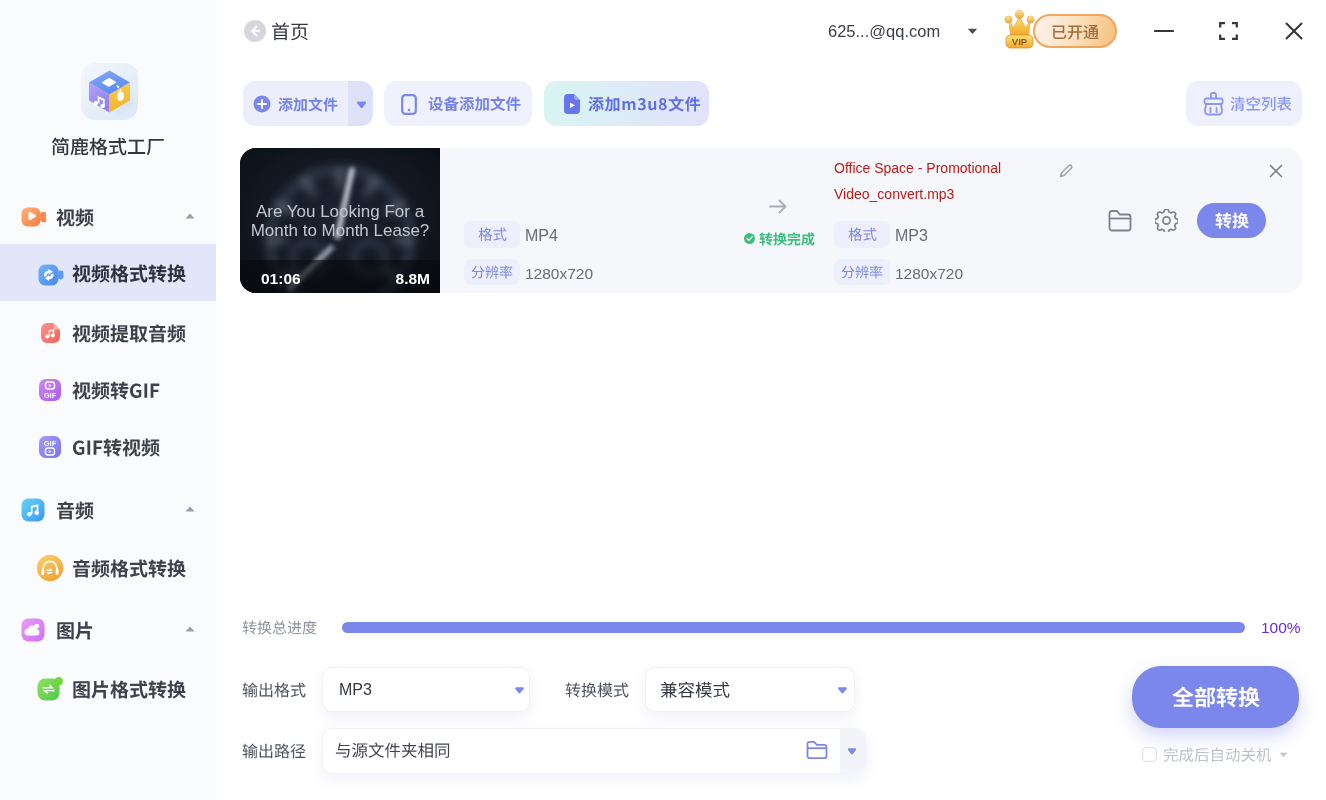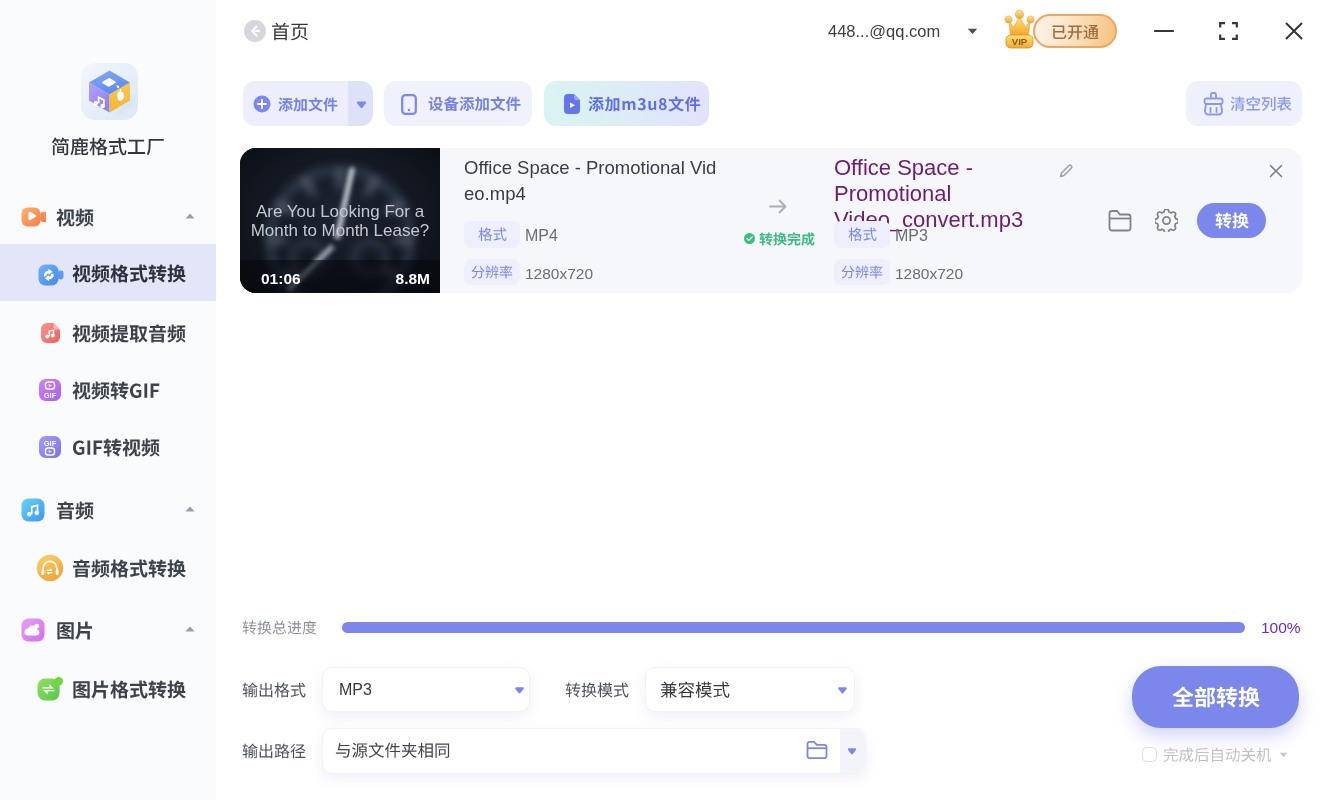--- a/index.html
+++ b/index.html
@@ -187,21 +187,21 @@
 <div style="position:absolute;left:72px;top:679.5px;line-height:0"><svg width="114" height="19" viewBox="0 0 114 19">
         <path d="M1.4 1.3V18.4H3.6V17.7H15.4V18.4H17.7V1.3ZM5.1 14.1C7.6 14.4 10.7 15.1 12.6 15.8H3.6V10.1C3.9 10.5 4.2 11.2 4.4 11.6C5.4 11.4 6.5 11.1 7.5 10.7L6.8 11.6C8.4 12.0 10.4 12.7 11.5 13.2L12.5 11.8C11.4 11.3 9.6 10.8 8.1 10.4C8.6 10.2 9.1 10.0 9.6 9.7C11.1 10.4 12.7 11.0 14.4 11.4C14.6 11.0 15.0 10.4 15.4 10.0V15.8H12.9L13.9 14.2C11.9 13.6 8.7 12.9 6.1 12.6ZM7.7 3.3C6.8 4.7 5.2 6.1 3.6 7.0C4.1 7.3 4.8 7.9 5.1 8.3C5.5 8.1 5.9 7.8 6.3 7.5C6.7 7.8 7.2 8.2 7.6 8.5C6.3 9.1 4.9 9.5 3.6 9.7V3.3ZM7.9 3.3H15.4V9.7C14.1 9.4 12.7 9.0 11.5 8.6C12.8 7.7 13.9 6.6 14.7 5.5L13.4 4.7L13.1 4.8H8.9C9.2 4.5 9.4 4.2 9.6 3.9ZM9.5 7.7C8.9 7.3 8.2 6.9 7.7 6.5H11.4C10.9 6.9 10.2 7.3 9.5 7.7Z M22.1 1.0V7.4C22.1 10.6 21.8 14.1 19.4 16.7C20.0 17.1 20.9 18.0 21.2 18.5C22.9 16.8 23.7 14.7 24.1 12.5H31.3V18.4H33.9V10.1H24.4C24.4 9.3 24.5 8.5 24.5 7.7H36.1V5.3H31.6V0.6H29.1V5.3H24.5V1.0Z M49.3 4.5H52.4C52.0 5.4 51.4 6.1 50.8 6.8C50.1 6.2 49.6 5.4 49.2 4.7ZM41.4 0.6V4.5H38.9V6.6H41.2C40.6 8.9 39.6 11.5 38.4 13.0C38.7 13.6 39.3 14.5 39.5 15.1C40.2 14.1 40.8 12.7 41.4 11.2V18.4H43.5V9.6C43.9 10.3 44.3 11.0 44.6 11.5L44.7 11.2C45.1 11.7 45.5 12.3 45.7 12.7L46.7 12.3V18.4H48.8V17.8H52.8V18.4H55.0V12.1L55.3 12.3C55.6 11.7 56.3 10.8 56.7 10.4C55.0 9.9 53.6 9.2 52.4 8.3C53.7 6.8 54.7 5.1 55.3 3.2L53.9 2.5L53.5 2.6H50.4C50.6 2.1 50.9 1.6 51.1 1.2L48.9 0.6C48.2 2.4 47.0 4.2 45.6 5.5V4.5H43.5V0.6ZM48.8 15.8V13.2H52.8V15.8ZM48.7 11.3C49.5 10.8 50.2 10.3 50.9 9.7C51.6 10.3 52.3 10.8 53.1 11.3ZM47.9 6.4C48.3 7.0 48.8 7.6 49.3 8.2C48.1 9.3 46.7 10.1 45.1 10.6L45.8 9.7C45.5 9.3 44.0 7.6 43.5 7.1V6.6H45.2C45.6 7.0 46.2 7.5 46.5 7.8C47.0 7.4 47.5 6.9 47.9 6.4Z M67.3 0.6C67.3 1.7 67.3 2.8 67.4 3.8H58.0V6.0H67.5C67.9 12.8 69.4 18.4 72.6 18.4C74.4 18.4 75.2 17.6 75.6 13.9C74.9 13.7 74.1 13.1 73.6 12.6C73.5 15.0 73.2 16.0 72.8 16.0C71.5 16.0 70.3 11.6 69.9 6.0H75.1V3.8H73.3L74.6 2.7C74.0 2.1 72.9 1.2 72.1 0.6L70.6 1.8C71.3 2.4 72.3 3.2 72.8 3.8H69.8C69.7 2.8 69.7 1.7 69.8 0.6ZM58.0 15.6 58.6 17.9C61.1 17.4 64.4 16.7 67.6 16.0L67.4 14.0L63.8 14.6V10.4H66.9V8.2H58.7V10.4H61.6V15.0C60.2 15.2 59.0 15.4 58.0 15.6Z M77.4 10.8C77.5 10.7 78.3 10.5 78.8 10.5H80.3V12.7L76.5 13.2L77.0 15.4L80.3 14.8V18.4H82.4V14.5L84.6 14.1L84.5 12.1L82.4 12.4V10.5H83.9V8.5H82.4V5.8H80.3V8.5H79.1C79.7 7.4 80.2 6.0 80.6 4.7H84.0V2.6H81.2C81.4 2.1 81.5 1.5 81.6 1.0L79.4 0.6C79.3 1.2 79.2 1.9 79.1 2.6H76.7V4.7H78.6C78.2 6.0 77.9 7.0 77.7 7.4C77.4 8.2 77.1 8.8 76.7 8.9C77.0 9.4 77.3 10.4 77.4 10.8ZM84.1 6.1V8.2H86.4C86.0 9.6 85.6 10.8 85.3 11.9H90.4C89.9 12.5 89.3 13.3 88.7 14.0C88.1 13.6 87.5 13.3 87.0 13.0L85.5 14.5C87.6 15.6 90.0 17.4 91.2 18.5L92.7 16.7C92.2 16.3 91.4 15.7 90.5 15.1C91.8 13.6 93.0 11.9 94.0 10.4L92.4 9.6L92.1 9.7H88.3L88.7 8.2H94.4V6.1H89.3L89.7 4.7H93.7V2.6H90.2L90.6 0.9L88.4 0.6L87.9 2.6H84.8V4.7H87.4L87.0 6.1Z M101.4 11.0V13.0H105.5C104.7 14.3 103.2 15.7 100.4 16.9C100.9 17.3 101.6 18.0 101.9 18.4C104.6 17.2 106.2 15.7 107.2 14.2C108.4 16.1 110.2 17.5 112.3 18.3C112.6 17.8 113.3 17.0 113.7 16.5C111.5 15.9 109.7 14.6 108.6 13.0H113.3V11.0H112.2V5.5H110.3C110.9 4.7 111.5 3.8 111.9 3.1L110.4 2.1L110.1 2.2H106.6C106.9 1.8 107.0 1.4 107.2 1.0L105.0 0.6C104.3 2.1 103.2 3.9 101.4 5.3V4.2H99.9V0.6H97.7V4.2H95.7V6.3H97.7V9.7C96.8 9.9 96.1 10.1 95.5 10.2L96.0 12.4L97.7 11.9V15.8C97.7 16.0 97.6 16.1 97.4 16.1C97.1 16.1 96.5 16.1 95.9 16.1C96.1 16.7 96.4 17.7 96.5 18.3C97.7 18.3 98.5 18.2 99.1 17.8C99.7 17.5 99.9 16.9 99.9 15.8V11.3L101.7 10.7L101.4 8.7L99.9 9.1V6.3H101.4V5.5C101.8 5.8 102.3 6.4 102.6 6.8V11.0ZM105.5 4.1H108.7C108.5 4.6 108.1 5.0 107.8 5.5H104.4C104.8 5.0 105.1 4.6 105.5 4.1ZM108.8 7.2H109.9V11.0H108.4C108.5 10.4 108.6 9.8 108.6 9.3V7.2ZM104.8 11.0V7.2H106.3V9.3C106.3 9.8 106.3 10.4 106.2 11.0Z" fill="#3c414b"></path>
       </svg></div>
 <div class="abs" style="left:244px;top:20px;width:22px;height:22px;border-radius:50%;background:#d5d7dc">
 <svg width="22" height="22" viewBox="0 0 22 22">
         <path d="M12.5 6.5 L8 11 L12.5 15.5 M8 11 H15" fill="none" stroke="#fff" stroke-width="2" stroke-linecap="round" stroke-linejoin="round"></path>
       </svg></div>
 <div style="position:absolute;left:271px;top:21.5px;line-height:0"><svg width="38" height="19" viewBox="0 0 38 19">
         <path d="M4.6 10.8H14.3V12.7H4.6ZM4.6 9.6V7.8H14.3V9.6ZM4.6 13.9H14.3V15.9H4.6ZM4.3 1.2C4.9 1.9 5.6 2.7 5.9 3.4H1.0V4.7H8.7C8.5 5.3 8.4 5.9 8.2 6.5H3.2V18.2H4.6V17.2H14.3V18.2H15.8V6.5H9.7L10.4 4.7H18.0V3.4H13.2C13.8 2.7 14.4 1.9 14.9 1.1L13.3 0.7C12.9 1.5 12.2 2.6 11.6 3.4H6.6L7.4 2.9C7.0 2.3 6.3 1.4 5.6 0.7Z M27.8 7.9V11.4C27.8 13.4 27.0 15.7 19.9 17.1C20.3 17.4 20.7 17.9 20.8 18.2C28.2 16.6 29.3 14.0 29.3 11.4V7.9ZM29.4 14.6C31.6 15.7 34.4 17.2 35.8 18.3L36.7 17.2C35.2 16.1 32.4 14.6 30.2 13.7ZM22.2 5.4V14.3H23.7V6.7H33.4V14.2H34.9V5.4H28.1C28.4 4.8 28.8 3.9 29.2 3.1H36.8V1.8H20.4V3.1H27.5C27.3 3.9 27.0 4.7 26.7 5.4Z" fill="#33363e"></path>
       </svg></div>
-<div class="abs" style="left:828px;top:22px;font-size:16.5px;color:#3a3e47;line-height:19px">448...@qq.com</div>
+<div class="abs" style="left:828px;top:22px;font-size:16.5px;color:#3a3e47;line-height:19px">625...@qq.com</div>
 <svg class="abs" style="left:967px;top:28px" width="11" height="7" viewBox="0 0 11 7">
       <path d="M0.8 0.8 L5.5 6 L10.2 0.8 Z" fill="#4a4e56"></path>
     </svg>
 <div class="abs" style="left:1033px;top:14px;width:84px;height:34px;border-radius:17px;border:2px solid #f3a55c;background:linear-gradient(100deg,#fdf2e9 0%,#fbe3c4 45%,#f6c180 100%)"></div>
 <div style="position:absolute;left:1051.0px;top:23.5px;line-height:0"><svg width="48" height="16" viewBox="0 0 48 16">
         <path d="M1.5 1.5V3.0H11.7V6.9H3.8V4.5H2.2V12.3C2.2 14.4 3.1 15.0 5.9 15.0C6.6 15.0 10.9 15.0 11.6 15.0C14.4 15.0 15.0 14.1 15.3 11.1C14.9 11.0 14.2 10.8 13.8 10.5C13.6 13.0 13.3 13.5 11.6 13.5C10.6 13.5 6.7 13.5 5.9 13.5C4.1 13.5 3.8 13.3 3.8 12.3V8.4H11.7V9.2H13.3V1.5Z M26.2 3.0V7.3H22.1V6.7V3.0ZM16.8 7.3V8.7H20.4C20.2 10.8 19.3 12.8 16.8 14.4C17.2 14.6 17.7 15.2 18.0 15.5C20.9 13.7 21.8 11.2 22.0 8.7H26.2V15.4H27.8V8.7H31.2V7.3H27.8V3.0H30.8V1.6H17.4V3.0H20.5V6.7V7.3Z M32.9 2.1C33.9 2.9 35.1 4.1 35.7 4.8L36.8 3.8C36.2 3.1 34.9 2.0 33.9 1.2ZM36.2 6.6H32.6V8.0H34.8V12.3C34.1 12.6 33.3 13.2 32.5 14.0L33.5 15.3C34.2 14.3 35.0 13.3 35.5 13.3C35.9 13.3 36.4 13.9 37.1 14.2C38.2 14.9 39.5 15.1 41.5 15.1C43.2 15.1 46.0 15.0 47.1 14.9C47.2 14.5 47.4 13.8 47.5 13.5C45.9 13.6 43.3 13.8 41.5 13.8C39.8 13.8 38.4 13.7 37.3 13.0C36.8 12.7 36.5 12.5 36.2 12.3ZM37.9 1.1V2.3H44.1C43.6 2.7 43.0 3.1 42.3 3.5C41.6 3.1 40.8 2.8 40.1 2.6L39.1 3.4C40.0 3.7 41.0 4.2 41.9 4.6H37.8V12.9H39.2V10.3H41.5V12.8H42.9V10.3H45.3V11.5C45.3 11.6 45.2 11.7 45.0 11.7C44.9 11.7 44.2 11.7 43.6 11.7C43.8 12.0 43.9 12.5 44.0 12.9C45.0 12.9 45.7 12.9 46.2 12.7C46.6 12.5 46.8 12.2 46.8 11.5V4.6H44.6L44.6 4.6C44.4 4.4 44.0 4.2 43.6 4.0C44.8 3.4 45.9 2.6 46.7 1.8L45.8 1.0L45.5 1.1ZM45.3 5.7V6.9H42.9V5.7ZM39.2 8.0H41.5V9.2H39.2ZM39.2 6.9V5.7H41.5V6.9ZM45.3 8.0V9.2H42.9V8.0Z" fill="#a26b3d"></path>
       </svg></div>
 <svg class="abs" style="left:1003px;top:8px" width="34" height="42" viewBox="0 0 34 42">
 <defs>
         <linearGradient id="vg" x1="0" y1="0" x2="0" y2="1">
@@ -304,42 +304,41 @@
 <path d="M96 95 L112 22" stroke="#c2c8d2" stroke-width="5.5" stroke-linecap="round"></path>
 <path d="M96 95 L50 140" stroke="#9aa3b2" stroke-width="5.5" stroke-linecap="round"></path>
 <circle cx="96" cy="95" r="6" fill="#1b2330"></circle>
 </g>
 <rect y="112" width="200" height="33" fill="#07090d" opacity="0.6"></rect>
 <text x="100" y="68.5" font-family="Liberation Sans,sans-serif" font-size="17" fill="#c3c8d0" text-anchor="middle">Are You Looking For a</text>
 <text x="100" y="88" font-family="Liberation Sans,sans-serif" font-size="17" fill="#c3c8d0" text-anchor="middle">Month to Month Lease?</text>
 <text x="21" y="136" font-family="Liberation Sans,sans-serif" font-size="15.5" font-weight="bold" fill="#fff">01:06</text>
 <text x="190" y="136" font-family="Liberation Sans,sans-serif" font-size="15.5" font-weight="bold" fill="#fff" text-anchor="end">8.8M</text>
 </svg></div>
-<div class="abs" style="left:464px;top:154.5px;font-size:18.5px;color:#383d47;line-height:26px;width:262px">Office Space - Promotional Vid<br>eo.mp4</div>
 <div class="abs" style="left:464px;top:221px;width:56px;height:27px;border-radius:7px;background:#edeffc"></div>
 <div style="position:absolute;left:477.5px;top:227.2px;line-height:0"><svg width="29" height="14.5" viewBox="0 0 29 14.5">
         <path d="M8.3 3.1H11.5C11.1 4.0 10.5 4.8 9.8 5.6C9.1 4.9 8.6 4.1 8.2 3.4ZM2.9 0.6V3.7H0.8V4.7H2.8C2.3 6.7 1.4 9.0 0.4 10.2C0.6 10.5 0.9 10.9 1.0 11.2C1.7 10.2 2.4 8.6 2.9 7.0V13.9H4.0V6.6C4.4 7.2 4.9 8.0 5.1 8.4L5.8 7.6C5.5 7.2 4.4 5.8 4.0 5.4V4.7H5.6L5.3 5.0C5.5 5.2 5.9 5.6 6.1 5.7C6.6 5.3 7.1 4.8 7.6 4.2C7.9 4.9 8.5 5.6 9.1 6.2C7.8 7.3 6.4 8.1 4.9 8.5C5.2 8.8 5.4 9.2 5.6 9.4C5.9 9.3 6.3 9.1 6.7 9.0V13.9H7.7V13.3H11.8V13.9H12.8V8.8L13.5 9.1C13.6 8.8 13.9 8.4 14.2 8.2C12.7 7.8 11.5 7.1 10.5 6.2C11.5 5.2 12.4 3.9 12.9 2.4L12.2 2.1L12.0 2.1H8.9C9.1 1.7 9.3 1.3 9.5 0.8L8.4 0.6C7.9 2.0 6.9 3.5 5.8 4.5V3.7H4.0V0.6ZM7.7 12.3V9.5H11.8V12.3ZM7.4 8.6C8.3 8.1 9.1 7.6 9.8 6.9C10.5 7.6 11.3 8.1 12.3 8.6Z M24.8 1.3C25.5 1.8 26.4 2.6 26.9 3.1L27.6 2.4C27.2 1.9 26.3 1.2 25.5 0.7ZM22.7 0.6C22.7 1.5 22.7 2.4 22.8 3.3H15.3V4.3H22.8C23.2 9.7 24.4 13.9 26.8 13.9C27.9 13.9 28.3 13.2 28.5 10.7C28.2 10.6 27.8 10.3 27.6 10.1C27.5 12.0 27.3 12.8 26.9 12.8C25.5 12.8 24.3 9.3 24.0 4.3H28.2V3.3H23.9C23.9 2.4 23.9 1.6 23.9 0.6ZM15.4 12.4 15.7 13.5C17.6 13.1 20.2 12.5 22.7 11.9L22.6 10.9L19.5 11.6V7.6H22.2V6.5H15.8V7.6H18.4V11.8Z" fill="#7b87ea"></path>
       </svg></div>
 <div class="abs" style="left:525px;top:227px;font-size:16px;color:#686d76">MP4</div>
 <div class="abs" style="left:464px;top:258.5px;width:56px;height:26px;border-radius:7px;background:#edeffc"></div>
 <div style="position:absolute;left:471.0px;top:264.5px;line-height:0"><svg width="42" height="14" viewBox="0 0 42 14">
         <path d="M9.4 0.8 8.5 1.2C9.5 3.3 11.1 5.6 12.6 6.8C12.8 6.5 13.2 6.1 13.5 5.9C12.0 4.8 10.3 2.7 9.4 0.8ZM4.5 0.8C3.7 3.0 2.3 4.9 0.6 6.1C0.9 6.3 1.3 6.7 1.5 6.9C1.9 6.6 2.3 6.3 2.6 5.9V6.9H5.3C5.0 9.3 4.2 11.5 0.9 12.6C1.1 12.8 1.4 13.2 1.6 13.5C5.1 12.2 6.0 9.7 6.4 6.9H10.2C10.1 10.4 9.9 11.8 9.5 12.1C9.4 12.3 9.2 12.3 8.9 12.3C8.6 12.3 7.7 12.3 6.8 12.2C7.0 12.5 7.1 13.0 7.2 13.3C8.1 13.3 8.9 13.3 9.4 13.3C9.9 13.2 10.2 13.1 10.5 12.8C11.0 12.2 11.1 10.7 11.4 6.4C11.4 6.2 11.4 5.9 11.4 5.9H2.7C3.9 4.6 4.9 2.9 5.7 1.1Z M19.8 3.4C19.8 4.8 19.6 6.6 19.2 7.7L20.0 7.9C20.5 6.7 20.6 4.9 20.6 3.5ZM21.3 0.7V5.9C21.3 8.4 21.1 10.9 18.8 12.7C19.0 12.9 19.3 13.2 19.4 13.4C21.9 11.4 22.2 8.7 22.2 5.9V0.7ZM15.2 3.7C15.5 4.4 15.7 5.4 15.7 6.1L16.5 5.9C16.5 5.2 16.3 4.3 16.0 3.5ZM23.2 3.7C23.4 4.5 23.6 5.4 23.7 6.1L24.5 5.9C24.4 5.2 24.2 4.3 23.9 3.5ZM15.9 0.9C16.2 1.4 16.4 1.9 16.6 2.4H14.7V3.3H19.1V2.4H17.7C17.5 1.9 17.1 1.2 16.8 0.6ZM14.8 8.7V9.6H16.4C16.4 10.7 16.0 11.9 14.8 12.8C15.0 12.9 15.3 13.2 15.4 13.5C16.9 12.4 17.3 10.9 17.4 9.6H19.1V8.7H17.4V7.0H19.2V6.1H18.1C18.3 5.4 18.6 4.5 18.8 3.7L17.9 3.5C17.8 4.3 17.5 5.4 17.3 6.1H14.6V7.0H16.5V8.7ZM24.0 0.8C24.2 1.3 24.5 1.9 24.7 2.4H22.7V3.3H27.2V2.4H25.7C25.5 1.9 25.2 1.1 24.8 0.6ZM22.7 9.0V9.9H24.5V13.4H25.5V9.9H27.3V9.0H25.5V7.0H27.4V6.2H26.1C26.4 5.4 26.7 4.5 26.9 3.7L26.0 3.5C25.9 4.2 25.6 5.4 25.3 6.2H22.5V7.0H24.5V9.0Z M39.6 3.3C39.1 3.9 38.2 4.6 37.6 5.1L38.4 5.6C39.0 5.2 39.8 4.5 40.5 3.8ZM28.8 7.6 29.3 8.4C30.2 8.0 31.4 7.4 32.5 6.8L32.3 6.0C31.0 6.6 29.7 7.2 28.8 7.6ZM29.2 3.9C29.9 4.4 30.9 5.1 31.3 5.6L32.1 4.9C31.6 4.5 30.7 3.8 29.9 3.4ZM37.5 6.6C38.4 7.2 39.6 8.0 40.2 8.6L41.0 8.0C40.4 7.4 39.2 6.6 38.2 6.0ZM28.7 9.5V10.5H34.4V13.4H35.6V10.5H41.3V9.5H35.6V8.3H34.4V9.5ZM34.1 0.7C34.3 1.1 34.6 1.5 34.7 1.8H29.0V2.8H34.1C33.7 3.5 33.2 4.0 33.1 4.2C32.8 4.5 32.6 4.6 32.4 4.7C32.5 4.9 32.7 5.3 32.7 5.6C32.9 5.5 33.2 5.4 34.9 5.3C34.2 6.0 33.6 6.5 33.3 6.7C32.8 7.1 32.5 7.4 32.2 7.4C32.3 7.7 32.4 8.2 32.5 8.3C32.7 8.2 33.2 8.1 36.9 7.8C37.1 8.1 37.2 8.3 37.3 8.5L38.1 8.2C37.8 7.5 37.1 6.5 36.5 5.8L35.7 6.1C36.0 6.4 36.2 6.7 36.4 7.0L33.9 7.2C35.2 6.2 36.4 5.0 37.5 3.7L36.7 3.2C36.4 3.6 36.0 4.0 35.7 4.4L33.9 4.5C34.4 4.0 34.8 3.4 35.2 2.8H41.2V1.8H36.0C35.8 1.4 35.4 0.9 35.1 0.5Z" fill="#7b87ea"></path>
       </svg></div>
 <div class="abs" style="left:525px;top:264.5px;font-size:15.5px;color:#686d76">1280x720</div>
 <svg class="abs" style="left:769px;top:199px" width="18" height="15" viewBox="0 0 18 15">
       <path d="M1 7.5 H16 M10.5 1.5 L16.5 7.5 L10.5 13.5" fill="none" stroke="#a9aeb7" stroke-width="1.8" stroke-linecap="round" stroke-linejoin="round"></path>
     </svg>
 <svg class="abs" style="left:744px;top:233px" width="11" height="11" viewBox="0 0 11 11">
       <circle cx="5.5" cy="5.5" r="5.5" fill="#3dbd80"></circle>
       <path d="M3 5.6 L4.8 7.4 L8.2 3.9" fill="none" stroke="#fff" stroke-width="1.3" stroke-linecap="round" stroke-linejoin="round"></path>
     </svg>
 <div style="position:absolute;left:759px;top:231.5px;line-height:0"><svg width="56" height="14" viewBox="0 0 56 14">
         <path d="M1.0 8.0C1.1 7.9 1.7 7.8 2.1 7.8H3.1V9.4L0.4 9.7L0.7 11.3L3.1 10.9V13.6H4.7V10.7L6.3 10.4L6.3 8.9L4.7 9.1V7.8H5.8V6.3H4.7V4.3H3.1V6.3H2.3C2.7 5.4 3.1 4.4 3.4 3.4H5.9V1.9H3.9C4.0 1.5 4.1 1.1 4.2 0.7L2.5 0.4C2.5 0.9 2.4 1.4 2.3 1.9H0.5V3.4H1.9C1.6 4.4 1.4 5.2 1.3 5.5C1.0 6.1 0.8 6.5 0.5 6.6C0.7 7.0 1.0 7.7 1.0 8.0ZM6.0 4.5V6.1H7.7C7.4 7.1 7.1 8.0 6.8 8.7H10.6C10.2 9.2 9.8 9.8 9.4 10.3C8.9 10.1 8.5 9.8 8.1 9.6L7.0 10.7C8.5 11.5 10.3 12.8 11.2 13.7L12.3 12.3C11.9 12.0 11.3 11.6 10.7 11.1C11.6 10.0 12.5 8.7 13.3 7.7L12.1 7.1L11.8 7.2H9.1L9.4 6.1H13.5V4.5H9.8L10.1 3.4H13.0V1.9H10.5L10.8 0.6L9.1 0.4L8.8 1.9H6.5V3.4H8.4L8.1 4.5Z M18.7 8.1V9.5H21.7C21.2 10.6 20.0 11.6 17.9 12.4C18.3 12.7 18.9 13.3 19.1 13.6C21.1 12.7 22.3 11.6 23.0 10.5C23.9 11.8 25.2 12.9 26.8 13.5C27.0 13.1 27.5 12.5 27.8 12.2C26.2 11.7 24.9 10.8 24.1 9.5H27.5V8.1H26.7V4.0H25.3C25.7 3.4 26.2 2.8 26.5 2.3L25.4 1.6L25.1 1.6H22.6C22.7 1.3 22.9 1.1 23.0 0.8L21.4 0.4C20.9 1.6 20.0 2.9 18.7 3.9V3.1H17.6V0.4H16.0V3.1H14.5V4.6H16.0V7.1C15.4 7.3 14.8 7.4 14.3 7.5L14.7 9.1L16.0 8.8V11.6C16.0 11.8 15.9 11.8 15.7 11.8C15.6 11.9 15.1 11.9 14.6 11.8C14.8 12.3 15.0 13.0 15.1 13.5C16.0 13.5 16.6 13.4 17.0 13.1C17.4 12.9 17.6 12.4 17.6 11.6V8.3L19.0 7.9L18.7 6.4L17.6 6.7V4.6H18.7V4.0C19.0 4.3 19.4 4.7 19.6 5.0V8.1ZM21.7 3.0H24.1C23.9 3.4 23.7 3.7 23.4 4.0H20.9C21.2 3.7 21.5 3.4 21.7 3.0ZM24.2 5.3H25.0V8.1H23.9C24.0 7.7 24.0 7.3 24.0 6.9V5.3ZM21.2 8.1V5.3H22.3V6.8C22.3 7.2 22.3 7.7 22.2 8.1Z M31.3 4.5V6.0H38.6V4.5ZM28.7 7.1V8.7H32.2C32.1 10.7 31.6 11.6 28.5 12.2C28.8 12.5 29.2 13.2 29.4 13.6C33.1 12.9 33.7 11.4 33.9 8.7H35.8V11.4C35.8 12.9 36.2 13.4 37.8 13.4C38.1 13.4 39.3 13.4 39.6 13.4C40.9 13.4 41.4 12.8 41.5 10.8C41.1 10.7 40.4 10.4 40.0 10.2C40.0 11.6 39.9 11.8 39.4 11.8C39.2 11.8 38.3 11.8 38.1 11.8C37.6 11.8 37.5 11.8 37.5 11.3V8.7H41.3V7.1ZM33.7 0.8C33.8 1.1 34.0 1.5 34.1 1.9H29.0V5.4H30.7V3.5H39.2V5.4H41.0V1.9H36.1C35.9 1.4 35.7 0.7 35.4 0.3Z M49.2 0.4C49.2 1.1 49.2 1.8 49.3 2.5H43.5V6.6C43.5 8.5 43.4 10.9 42.4 12.6C42.7 12.8 43.5 13.4 43.8 13.7C44.9 12.0 45.2 9.3 45.3 7.2H47.1C47.1 9.0 47.0 9.7 46.9 9.9C46.8 10.0 46.6 10.0 46.5 10.0C46.2 10.0 45.8 10.0 45.2 10.0C45.5 10.4 45.7 11.1 45.7 11.6C46.4 11.6 47.0 11.6 47.3 11.5C47.7 11.4 48.0 11.3 48.3 10.9C48.6 10.5 48.7 9.3 48.8 6.3C48.8 6.1 48.8 5.7 48.8 5.7H45.3V4.2H49.4C49.5 6.3 49.8 8.3 50.3 9.9C49.5 10.8 48.6 11.6 47.5 12.1C47.8 12.5 48.4 13.2 48.7 13.5C49.5 13.0 50.3 12.4 51.0 11.6C51.7 12.8 52.5 13.5 53.4 13.5C54.7 13.5 55.3 12.9 55.6 10.2C55.1 10.1 54.5 9.7 54.1 9.3C54.1 11.1 53.9 11.8 53.6 11.8C53.1 11.8 52.7 11.2 52.3 10.2C53.3 8.8 54.1 7.2 54.7 5.3L53.0 4.9C52.7 6.0 52.2 7.1 51.7 8.0C51.4 6.9 51.2 5.6 51.1 4.2H55.4V2.5H54.0L54.7 1.8C54.2 1.3 53.1 0.7 52.4 0.3L51.3 1.3C51.9 1.6 52.6 2.1 53.1 2.5H51.0C51.0 1.8 50.9 1.1 51.0 0.4Z" fill="#3bbd7f"></path>
       </svg></div>
-<div class="abs" style="left:834px;top:154.5px;font-size:22px;color:#701a75;line-height:26px;width:240px">Office Space - Promotional<br>Video_convert.mp3</div>
+<div class="abs" style="left:834px;top:154.5px;font-size:14px;color:#b91c1c;line-height:26px;width:240px">Office Space - Promotional<br>Video_convert.mp3</div>
 <svg class="abs" style="left:1059px;top:163px" width="15" height="15" viewBox="0 0 15 15">
       <path d="M1.5 13.5 l1 -3.5 L10 2.5 a1.8 1.8 0 0 1 2.5 2.5 L5 12.5 z" fill="none" stroke="#9ba0a9" stroke-width="1.5" stroke-linejoin="round"></path>
     </svg>
 <div class="abs" style="left:834px;top:221px;width:56px;height:27px;border-radius:7px;background:#edeffc"></div>
 <div style="position:absolute;left:847.5px;top:227.2px;line-height:0"><svg width="29" height="14.5" viewBox="0 0 29 14.5">
         <path d="M8.3 3.1H11.5C11.1 4.0 10.5 4.8 9.8 5.6C9.1 4.9 8.6 4.1 8.2 3.4ZM2.9 0.6V3.7H0.8V4.7H2.8C2.3 6.7 1.4 9.0 0.4 10.2C0.6 10.5 0.9 10.9 1.0 11.2C1.7 10.2 2.4 8.6 2.9 7.0V13.9H4.0V6.6C4.4 7.2 4.9 8.0 5.1 8.4L5.8 7.6C5.5 7.2 4.4 5.8 4.0 5.4V4.7H5.6L5.3 5.0C5.5 5.2 5.9 5.6 6.1 5.7C6.6 5.3 7.1 4.8 7.6 4.2C7.9 4.9 8.5 5.6 9.1 6.2C7.8 7.3 6.4 8.1 4.9 8.5C5.2 8.8 5.4 9.2 5.6 9.4C5.9 9.3 6.3 9.1 6.7 9.0V13.9H7.7V13.3H11.8V13.9H12.8V8.8L13.5 9.1C13.6 8.8 13.9 8.4 14.2 8.2C12.7 7.8 11.5 7.1 10.5 6.2C11.5 5.2 12.4 3.9 12.9 2.4L12.2 2.1L12.0 2.1H8.9C9.1 1.7 9.3 1.3 9.5 0.8L8.4 0.6C7.9 2.0 6.9 3.5 5.8 4.5V3.7H4.0V0.6ZM7.7 12.3V9.5H11.8V12.3ZM7.4 8.6C8.3 8.1 9.1 7.6 9.8 6.9C10.5 7.6 11.3 8.1 12.3 8.6Z M24.8 1.3C25.5 1.8 26.4 2.6 26.9 3.1L27.6 2.4C27.2 1.9 26.3 1.2 25.5 0.7ZM22.7 0.6C22.7 1.5 22.7 2.4 22.8 3.3H15.3V4.3H22.8C23.2 9.7 24.4 13.9 26.8 13.9C27.9 13.9 28.3 13.2 28.5 10.7C28.2 10.6 27.8 10.3 27.6 10.1C27.5 12.0 27.3 12.8 26.9 12.8C25.5 12.8 24.3 9.3 24.0 4.3H28.2V3.3H23.9C23.9 2.4 23.9 1.6 23.9 0.6ZM15.4 12.4 15.7 13.5C17.6 13.1 20.2 12.5 22.7 11.9L22.6 10.9L19.5 11.6V7.6H22.2V6.5H15.8V7.6H18.4V11.8Z" fill="#7b87ea"></path>
       </svg></div>
 <div class="abs" style="left:895px;top:227px;font-size:16px;color:#686d76">MP3</div>
 <div class="abs" style="left:834px;top:258.5px;width:56px;height:26px;border-radius:7px;background:#edeffc"></div>
 <div style="position:absolute;left:841.0px;top:264.5px;line-height:0"><svg width="42" height="14" viewBox="0 0 42 14">

